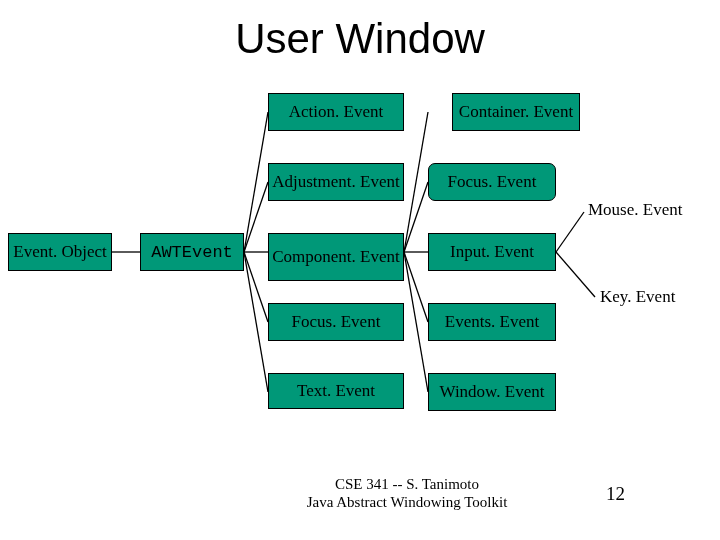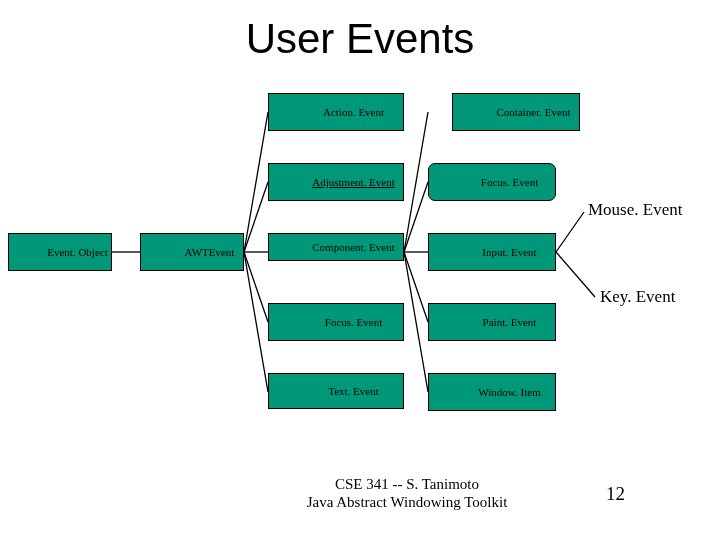--- a/index.html
+++ b/index.html
@@ -17,27 +17,26 @@
     top: 15px;
     width: 100%;
     text-align: center;
     font-size: 42px;
     font-family: Arial, Helvetica, sans-serif;
   }
   .box {
     position: absolute;
     background: #009878;
     border: 1.5px solid #000;
-    text-align: left;
+    text-align: center;
     display: flex;
     align-items: center;
     justify-content: center;
-    font-size: 11px;
+    font-size: 17px;
     box-sizing: border-box;
-    padding-left: 35px;
   }
   .sidelabel {
     position: absolute;
     font-size: 17px;
     color: #000;
   }
   .footer-center {
     position: absolute;
     bottom: 28px;
     width: 100%;
@@ -59,37 +58,37 @@
     pointer-events: none;
   }
   svg.lines line {
     stroke: #000;
     stroke-width: 1.3;
   }
 </style>
 </head>
 <body>
 
-<div class="title">User Events</div>
+<div class="title">User Window</div>
 
 <div class="box" style="left:8px;  top:233px; width:104px; height:38px;">Event. Object</div>
 
-<div class="box" style="left:140px; top:233px; width:104px; height:38px;">AWTEvent</div>
+<div class="box" style="left:140px; top:233px; width:104px; height:38px;font-family:Liberation Mono, monospace;">AWTEvent</div>
 
 <div class="box" style="left:268px; top:93px;  width:136px; height:38px;">Action. Event</div>
-<div class="box" style="left:268px; top:163px; width:136px; height:38px;text-decoration:underline;">Adjustment. Event</div>
-<div class="box" style="left:268px; top:233px; width:136px; height:28px;">Component. Event</div>
+<div class="box" style="left:268px; top:163px; width:136px; height:38px;">Adjustment. Event</div>
+<div class="box" style="left:268px; top:233px; width:136px; height:48px;">Component. Event</div>
 <div class="box" style="left:268px; top:303px; width:136px; height:38px;">Focus. Event</div>
 <div class="box" style="left:268px; top:373px; width:136px; height:36px;">Text. Event</div>
 
 <div class="box" style="left:428px; top:93px;  width:128px; height:38px;margin-left:24px;">Container. Event</div>
 <div class="box" style="left:428px; top:163px; width:128px; height:38px;border-radius:7px;">Focus. Event</div>
 <div class="box" style="left:428px; top:233px; width:128px; height:38px;">Input. Event</div>
-<div class="box" style="left:428px; top:303px; width:128px; height:38px;">Paint. Event</div>
-<div class="box" style="left:428px; top:373px; width:128px; height:38px;">Window. Item</div>
+<div class="box" style="left:428px; top:303px; width:128px; height:38px;">Events. Event</div>
+<div class="box" style="left:428px; top:373px; width:128px; height:38px;">Window. Event</div>
 
 <div class="sidelabel" style="left:588px; top:200px;">Mouse. Event</div>
 <div class="sidelabel" style="left:600px; top:287px;">Key. Event</div>
 
 <svg class="lines">
 
   <line x1="112" y1="252" x2="140" y2="252"></line>
 
   <line x1="244" y1="252" x2="268" y2="112"></line>
   <line x1="244" y1="252" x2="268" y2="182"></line>

